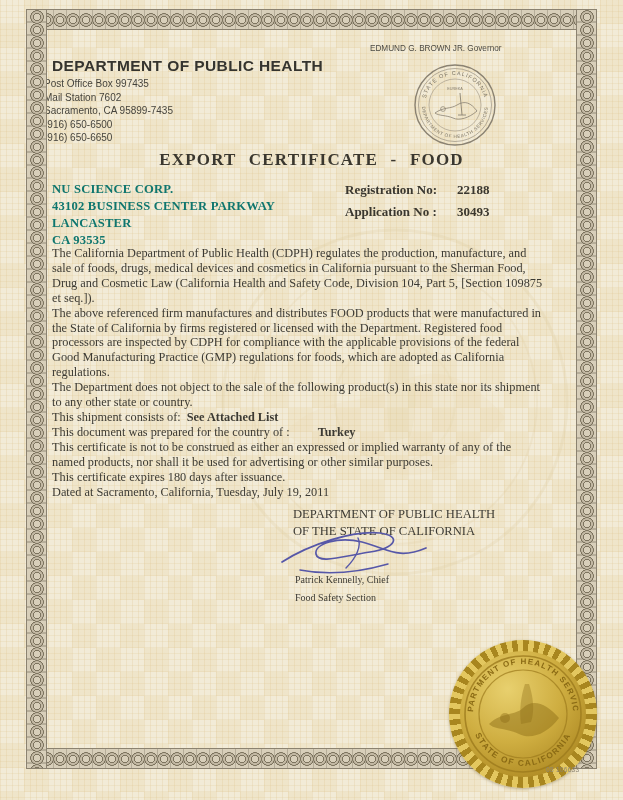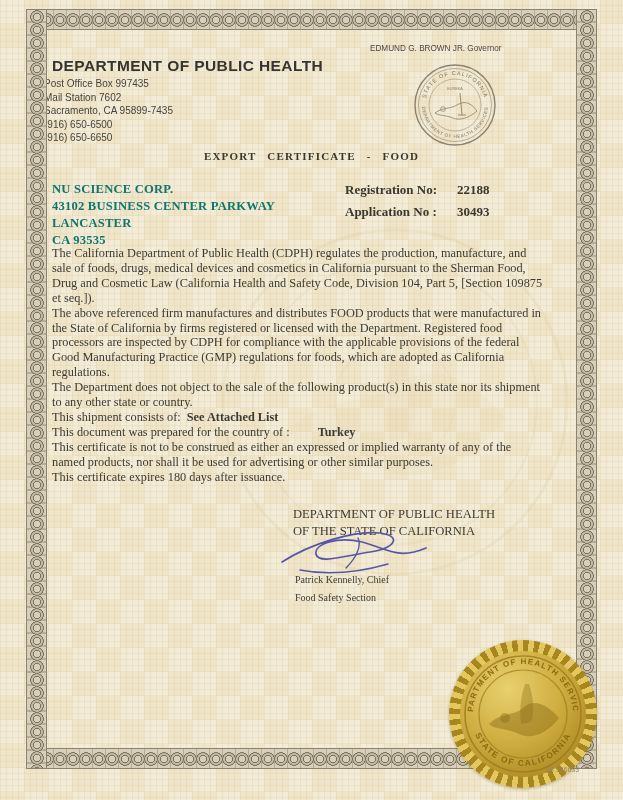--- a/index.html
+++ b/index.html
@@ -42,21 +42,21 @@
   #border-right{right:26px;top:9px;bottom:31px;width:21px;}
 
   
   .sans{font-family:"Liberation Sans","DejaVu Sans",sans-serif;}
   #agency-line{left:52px;top:44px;font-size:7.6px;letter-spacing:.35px;color:#5a584f;}
   #governor-line{left:370px;top:44px;width:192px;font-size:8.2px;color:#4c4a43;}
   #department-name{left:52px;top:57px;font-size:15.5px;font-weight:bold;letter-spacing:.4px;color:#35342f;}
   #address-block{left:44px;top:77px;font-size:10px;color:#46443d;line-height:13.6px;}
 
   
-  #doc-title{left:0;right:0;top:150px;text-align:center;font-size:11px;font-weight:bold;
+  #doc-title{left:0;right:0;top:150px;text-align:center;font-size:17px;font-weight:bold;
     letter-spacing:1.2px;word-spacing:7px;color:#3a372f;}
 
   
   #addressee{left:52px;top:181px;font-size:12.6px;font-weight:bold;color:#0f766e;line-height:17px;letter-spacing:.2px;}
   .reg-row{position:absolute;font-size:13px;font-weight:bold;color:#3a372f;}
   #reg-row1{left:345px;top:182px;}
   #reg-row2{left:345px;top:204px;}
   .reg-value{position:absolute;left:112px;top:0;white-space:nowrap;}
 
   
@@ -164,20 +164,21 @@
     <p id="para-2">The above referenced firm manufactures and distributes FOOD products that were manufactured in the State of California by firms registered or licensed with the Department.  Registered food processors are inspected by CDPH for compliance with the applicable provisions of the federal Good Manufacturing Practice (GMP) regulations for foods, which are adopted as California regulations.</p>
     <p id="para-3">The Department does not object to the sale of the following product(s) in this state nor its shipment to any other state or country.</p>
     <p id="shipment-line">
       <span>This shipment consists of:</span><span id="shipment-value" class="bold">See Attached List</span>
     </p>
     <p id="country-line">
       <span>This document was prepared for the country of :</span><span id="country-value" class="bold">Turkey</span>
     </p>
     <p id="disclaimer-line">This certificate is not to be construed as either an expressed or implied warranty of any of the named products, nor shall it be used for advertising or other similar purposes.</p>
     <p id="expiry-line">This certificate expires 180 days after issuance.</p>
+    <p id="dated-line">Dated at Sacramento, California, Tuesday, July 19, 2011</p>
   </div>
 
   <div id="sign-org" class="layer">
     <div>DEPARTMENT OF PUBLIC HEALTH</div>
     <div>OF THE STATE OF CALIFORNIA</div>
   </div>
   <svg id="signature-svg" class="layer" width="160" height="56" viewBox="0 0 160 56">
     <path d="M6,38 C34,20 78,6 104,9 C126,12 120,24 94,28 C64,33 42,40 40,30 C38,20 62,12 86,18 C112,25 122,36 150,24" fill="none" stroke="#5657a8" stroke-width="1.7" stroke-linecap="round"></path>
     <path d="M24,46 C54,52 84,48 112,40" fill="none" stroke="#5657a8" stroke-width="1.5" stroke-linecap="round"></path>
     <path d="M70,44 C80,34 86,22 82,14" fill="none" stroke="#5657a8" stroke-width="1.4" stroke-linecap="round"></path>

